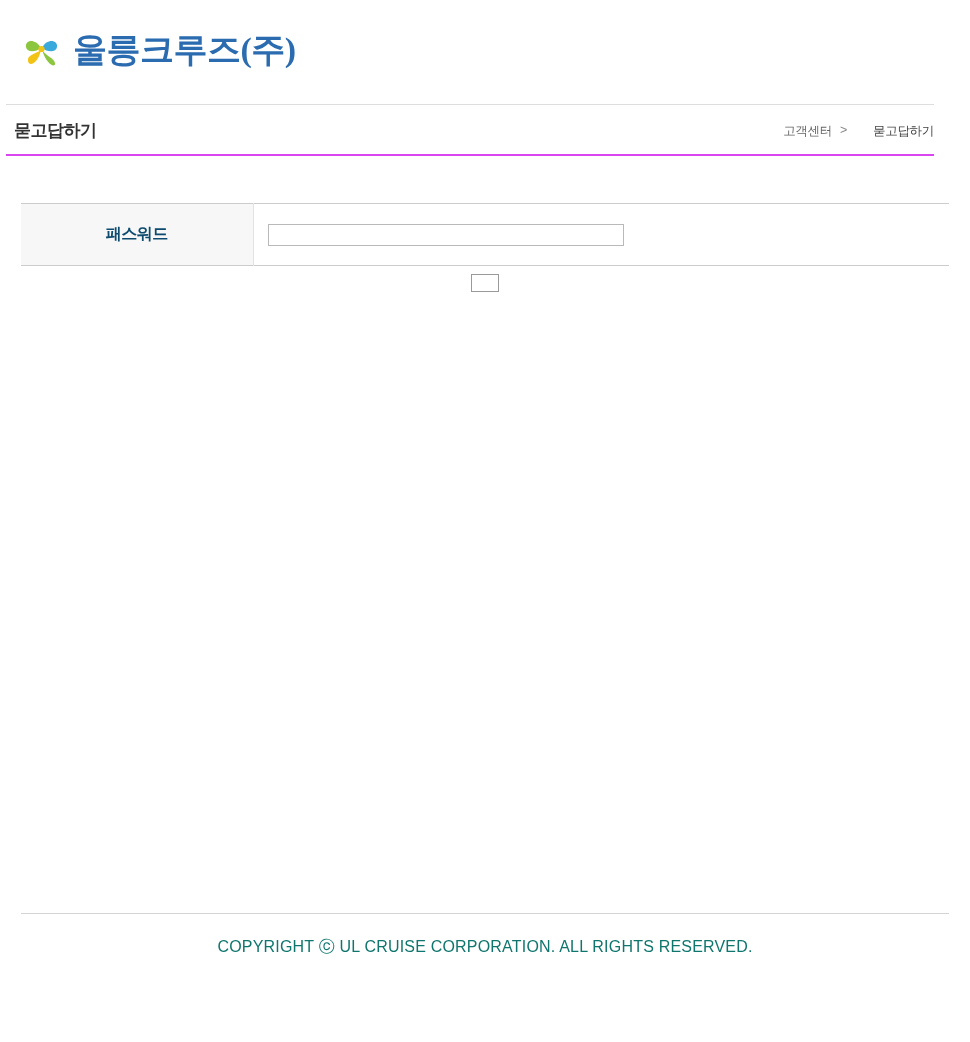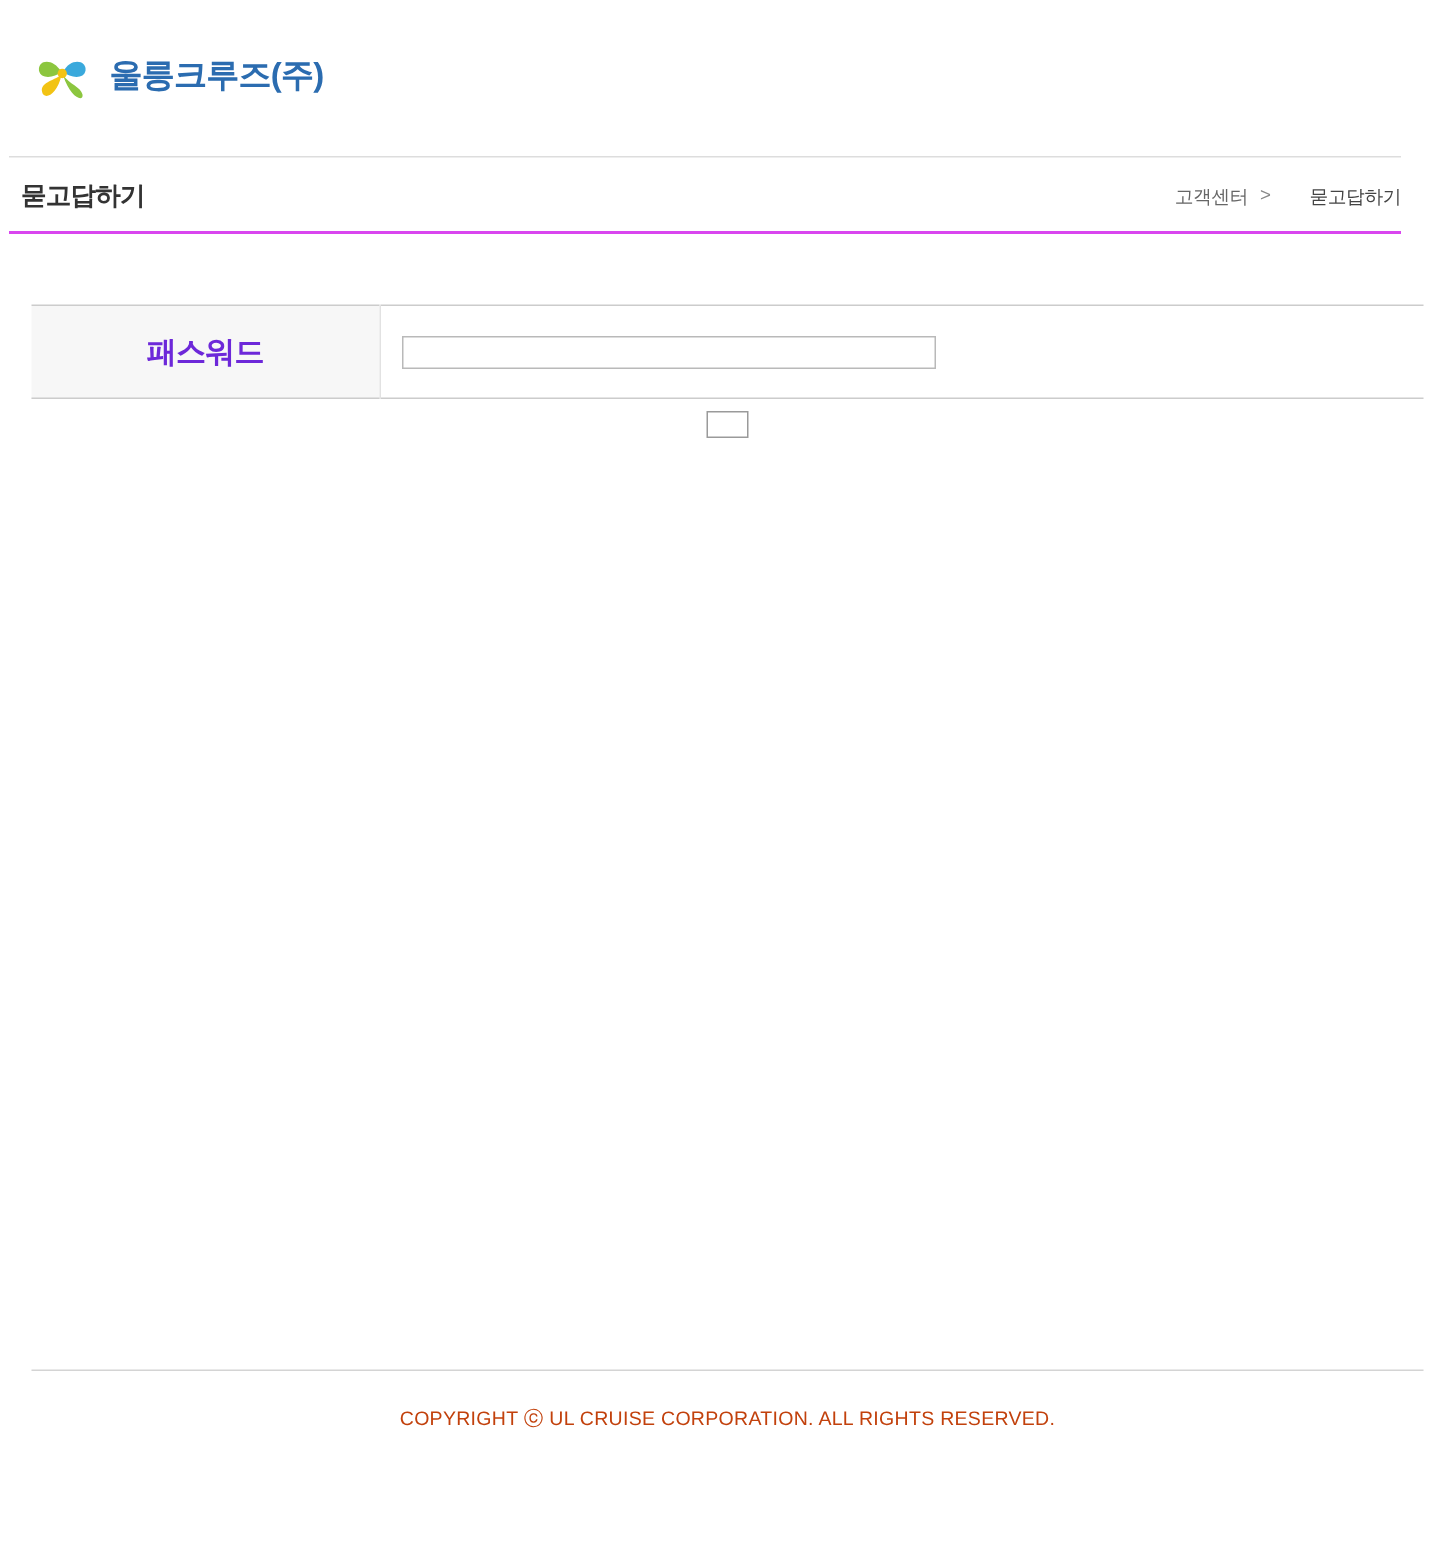--- a/index.html
+++ b/index.html
@@ -36,25 +36,26 @@
     text-decoration: none;
   }
   .logo-mark {
     width: 42px;
     height: 42px;
     position: relative;
     display: inline-block;
   }
   .logo-mark svg { display: block; }
   .logo-text {
-    font-size: 22px;
+    font-size: 34px;
     font-weight: bold;
     letter-spacing: -0.5px;
     line-height: 1;
     white-space: nowrap;
+    font-family: Liberation Serif, serif;
   }
   .logo-text .t1 { color: #2b6cb0; }
   .logo-text .t2 { color: #2b6cb0; }
 
   
   .subbar {
     position: relative;
     height: 52px;
     border-top: 1px solid #dddddd;
     border-bottom: 2px solid #d946ef;
@@ -100,23 +101,23 @@
     border-top: 1px solid #cccccc;
     border-bottom: 1px solid #cccccc;
     border-collapse: collapse;
     margin-top: 47px;
   }
   .form-table tr { height: 62px; }
   .form-table th {
     width: 232px;
     background: #f7f7f7;
     border-right: 1px solid #e2e2e2;
-    font-size: 20px;
+    font-size: 16px;
     font-weight: bold;
-    color: #6d28d9;
+    color: #0c4a6e;
     letter-spacing: -0.5px;
     text-align: center;
     vertical-align: middle;
   }
   .form-table td {
     background: #ffffff;
     padding-left: 14px;
     vertical-align: middle;
   }
   .pw-input {
@@ -152,22 +153,22 @@
   .footer {
     position: absolute;
     left: 21px;
     top: 913px;
     width: 928px;
     border-top: 1px solid #d4d4d4;
     text-align: center;
   }
   .copyright {
     margin-top: 23px;
-    font-size: 13px;
-    color: #c2410c;
+    font-size: 16px;
+    color: #0f766e;
     letter-spacing: 0.2px;
   }
 </style>
 </head>
 <body>
 
 <div class="page">
 
   <div class="header">
     <a class="logo-wrap" href="#">

